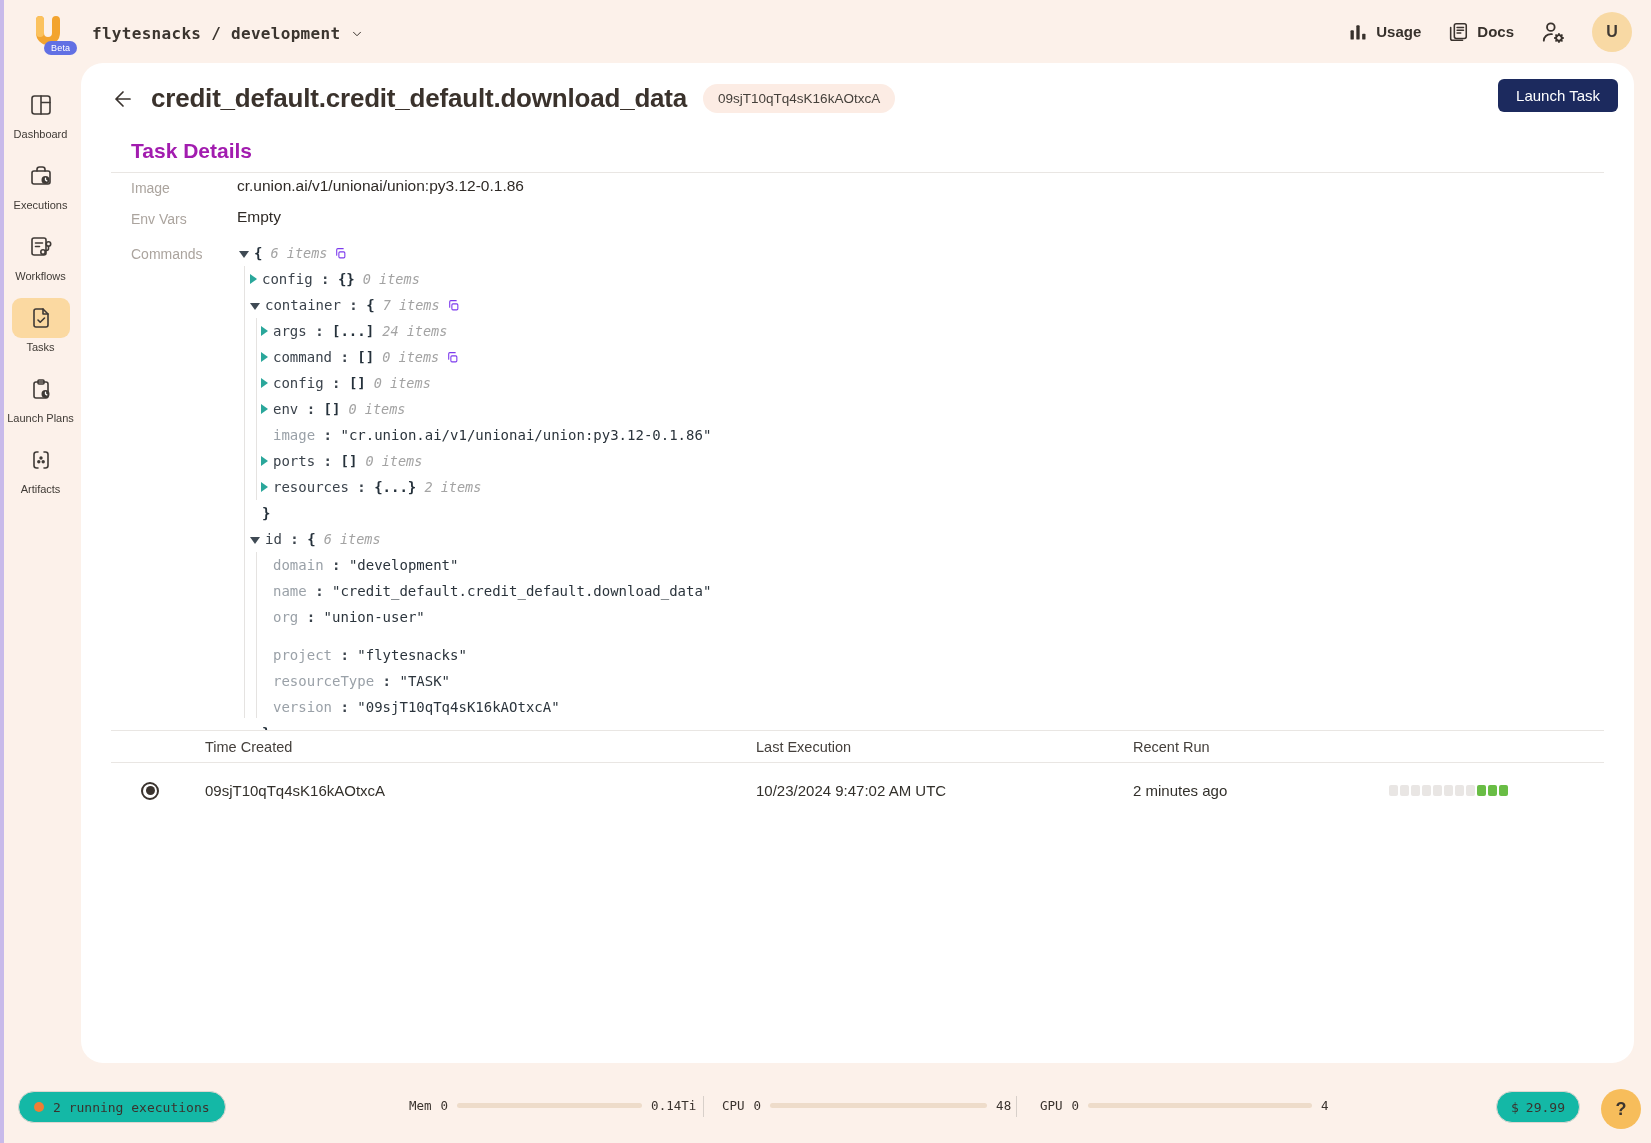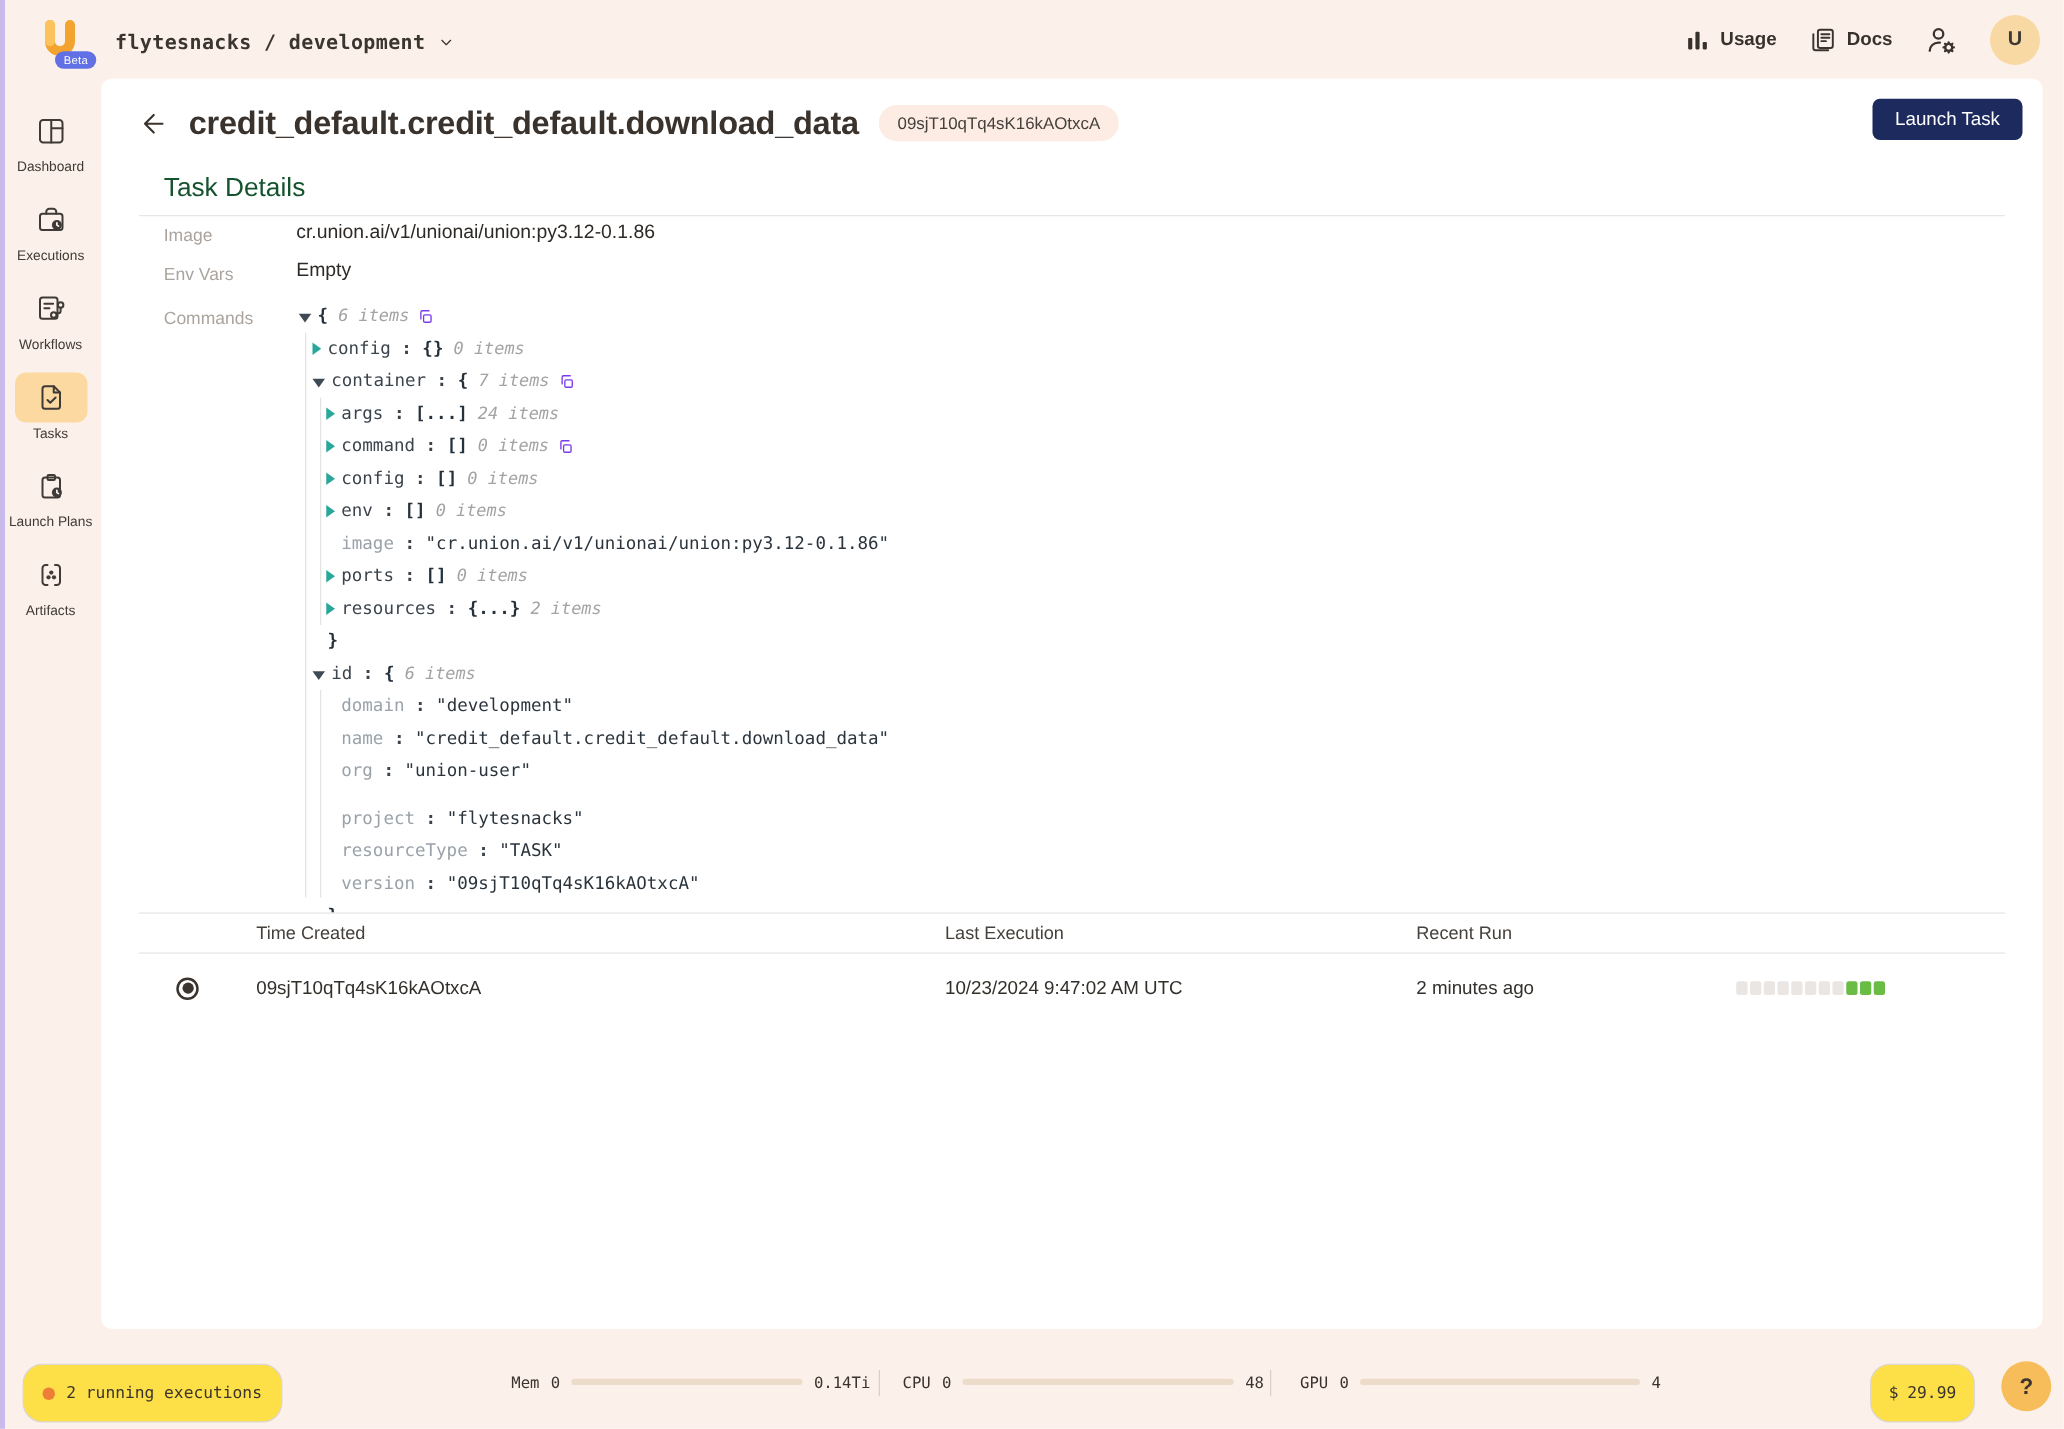--- a/index.html
+++ b/index.html
@@ -25,29 +25,29 @@
     display:flex; align-items:center; justify-content:center; font-size:16px; font-weight:bold; cursor:pointer; }
 
   
   .sidebar { position:absolute; left:0; top:63px; width:81px; display:flex; flex-direction:column; align-items:center; padding-top:22px; }
   .side-item { display:flex; flex-direction:column; align-items:center; margin-bottom:15px; cursor:pointer; width:70px; }
   .side-icon-wrap { width:58px; height:40px; display:flex; align-items:center; justify-content:center; border-radius:9px; }
   .side-item.active .side-icon-wrap { background:#fbd9a1; }
   .side-label { margin-top:3px; font-size:11px; color:#3f3a35; text-align:center; line-height:13px; }
 
   
-  .card { position:absolute; left:81px; top:63px; width:1553px; height:1000px; background:#ffffff; border-radius:8px; }
+  .card { position:absolute; left:81px; top:63px; width:1553px; height:1000px; background:#ffffff; border-radius:22px; }
   .card-header { position:absolute; left:30px; top:20px; display:flex; align-items:center; gap:16px; }
   .back-btn { cursor:pointer; display:flex; align-items:center; }
   .page-title { font-size:26px; font-weight:bold; color:#3a322c; letter-spacing:-0.2px; }
   .version-pill { background:#fcece4; color:#45403b; font-size:13.5px; padding:7px 15px; border-radius:17px; }
   .launch-btn { position:absolute; right:16px; top:16px; height:33px; padding:0 18px; background:#1c2a5e; color:#fff;
     border:none; border-radius:6px; font-size:15px; font-weight:500; font-family:inherit; cursor:pointer; }
 
-  .section-heading { position:absolute; left:50px; top:76px; font-size:21px; font-weight:400; color:#14532d; }
+  .section-heading { position:absolute; left:50px; top:76px; font-size:21px; font-weight:700; color:#a21caf; }
   .heading-rule { position:absolute; left:30px; right:30px; top:109px; height:1px; background:#e9e6e3; }
 
   .detail-label { position:absolute; left:50px; font-size:14px; color:#aba49e; }
   .detail-value { position:absolute; left:156px; font-size:15.5px; color:#2f2a26; }
 
   
   .json-tree { position:absolute; left:156px; top:177px; width:1100px; height:490px; overflow:hidden;
     font-family:"DejaVu Sans Mono", monospace; font-size:14px; }
   .tree-row { height:26px; display:flex; align-items:center; white-space:pre; }
   .tri { width:0; height:0; display:inline-block; margin-right:5px; flex:none; }
@@ -68,21 +68,21 @@
   .tbl-grid { position:absolute; left:0; right:0; display:grid; grid-template-columns:124px 551px 377px 256px auto; align-items:center; }
   .tbl-head { top:668px; height:31px; font-size:14.5px; color:#45403c; }
   .tbl-row { top:700px; height:55px; font-size:15px; color:#33302b; }
   .radio-outer { width:18px; height:18px; border:2px solid #3a332e; border-radius:50%; margin-left:60px;
     display:flex; align-items:center; justify-content:center; cursor:pointer; }
   .radio-inner { width:9px; height:9px; background:#3a332e; border-radius:50%; }
   .runs { display:flex; gap:2px; }
   .run-sq { width:9px; height:11px; border-radius:2px; }
 
   
-  .status-pill { position:absolute; height:47px; background:#fde047; border:1px solid #ded6d0; border-radius:16px;
+  .status-pill { position:absolute; height:32px; background:#14b8a6; border:1px solid #ded6d0; border-radius:16px;
     display:flex; align-items:center; font-family:"DejaVu Sans Mono", monospace; font-size:13px; color:#3a332e; cursor:pointer; }
   .run-pill { left:18px; top:1091px; padding:0 15px; gap:9px; }
   .run-dot { width:10px; height:10px; border-radius:50%; background:#ee7e35; }
   .meter { position:absolute; top:1098px; display:flex; align-items:center; gap:9px;
     font-family:"DejaVu Sans Mono", monospace; font-size:12.5px; color:#3a332e; }
   .meter-bar { height:5px; background:#eedcca; border-radius:3px; overflow:hidden; }
   .meter-fill { height:100%; width:4%; background:#df8b3a; border-radius:3px; }
   .meter-div { position:absolute; top:1096px; width:1px; height:21px; background:#d8d0ca; }
   .cost-pill { left:1496px; top:1091px; padding:0 14px; gap:7px; justify-content:center; }
   .help-btn { position:absolute; left:1601px; top:1089px; width:40px; height:40px; border-radius:50%;

